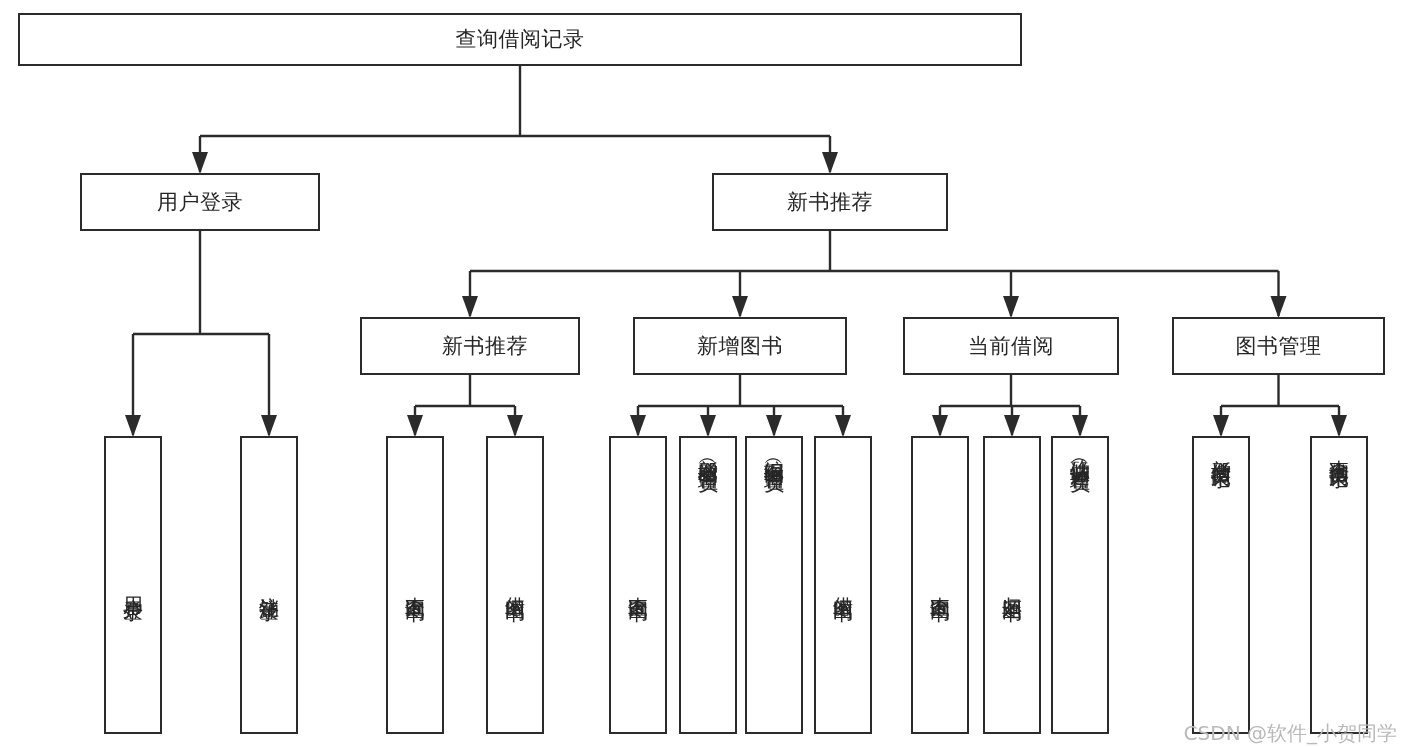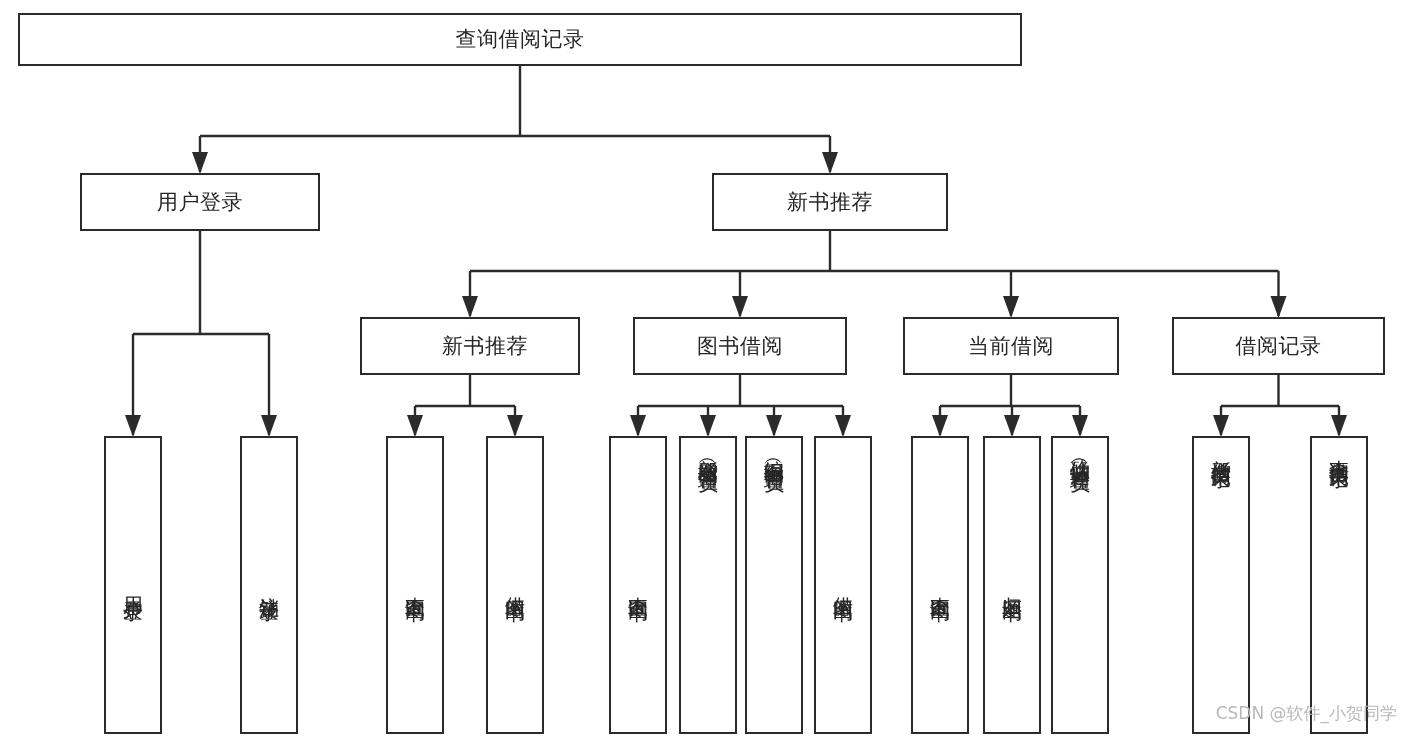--- a/index.html
+++ b/index.html
@@ -36,23 +36,23 @@
     letter-spacing:2px;
     white-space:pre-wrap;
     text-align:left;
   }
   .node-box.vertical.centered{align-items:center;padding-top:0;}
   svg.connectors{position:absolute;left:0;top:0;width:1405px;height:747px;pointer-events:none;}
   .conn-line{stroke:#2b2b2b;stroke-width:2.4;fill:none;}
   .conn-arrow{fill:#2b2b2b;}
   #watermark{
     position:absolute;
-    right:8px;bottom:22px;
+    right:8px;bottom:0;
     color:#b9b9b9;
-    font-size:17px;
+    font-size:20px;
     white-space:nowrap;
     user-select:none;
     text-align:right;
   }
 </style>
 </head>
 <body>
 
 <div id="diagram-root">
   <svg class="connectors" viewBox="0 0 1405 747" xmlns="http://www.w3.org/2000/svg">
@@ -116,27 +116,27 @@
       <div class="node-box" style="left: 80px; top: 173px; width: 240px; height: 58px;">
         <span class="node-label">用户登录</span>
       </div>
       <div class="node-box" style="left: 712px; top: 173px; width: 236px; height: 58px;">
         <span class="node-label">新书推荐</span>
       </div>
       <div class="node-box" style="left: 360px; top: 317px; width: 220px; height: 58px; padding-left: 30px;">
         <span class="node-label">新书推荐</span>
       </div>
       <div class="node-box" style="left: 633px; top: 317px; width: 214px; height: 58px;">
-        <span class="node-label">图书借阅</span>
+        <span class="node-label">新增图书</span>
       </div>
       <div class="node-box" style="left: 903px; top: 317px; width: 216px; height: 58px;">
         <span class="node-label">当前借阅</span>
       </div>
       <div class="node-box" style="left: 1172px; top: 317px; width: 213px; height: 58px;">
-        <span class="node-label">借阅记录</span>
+        <span class="node-label">图书管理</span>
       </div>
       <div class="node-box vertical centered" style="left: 104px; top: 436px; width: 58px; height: 298px;">
         <span class="node-label">用户登录</span>
       </div>
       <div class="node-box vertical centered" style="left: 240px; top: 436px; width: 58px; height: 298px;">
         <span class="node-label">注销登录</span>
       </div>
       <div class="node-box vertical centered" style="left: 386px; top: 436px; width: 58px; height: 298px;">
         <span class="node-label">查询图书</span>
       </div>

